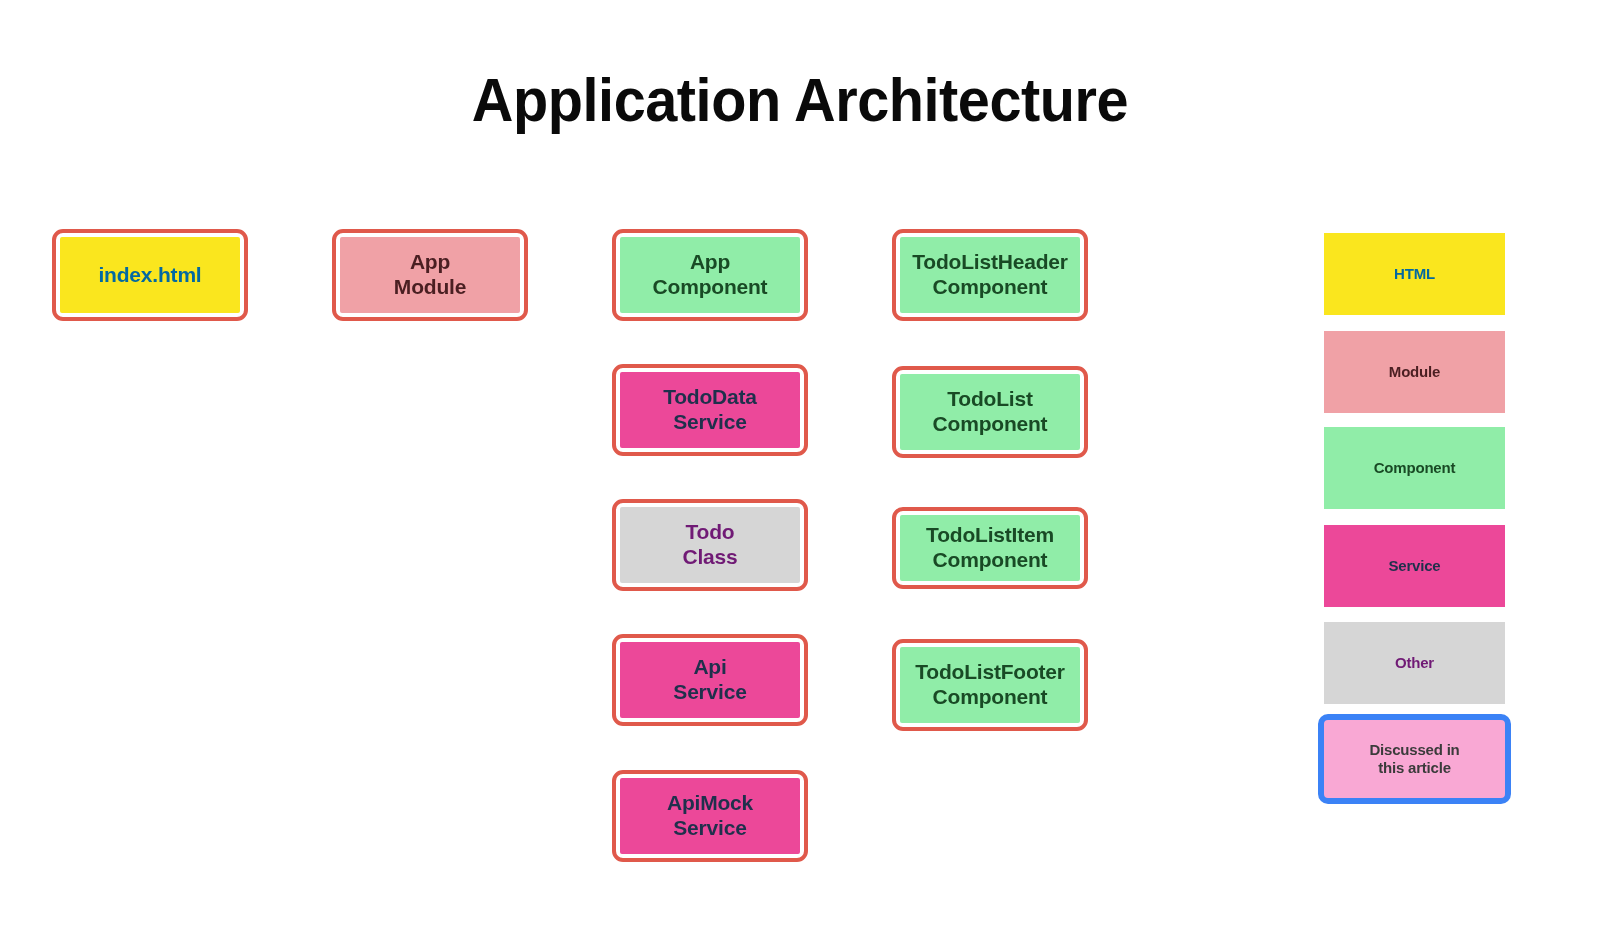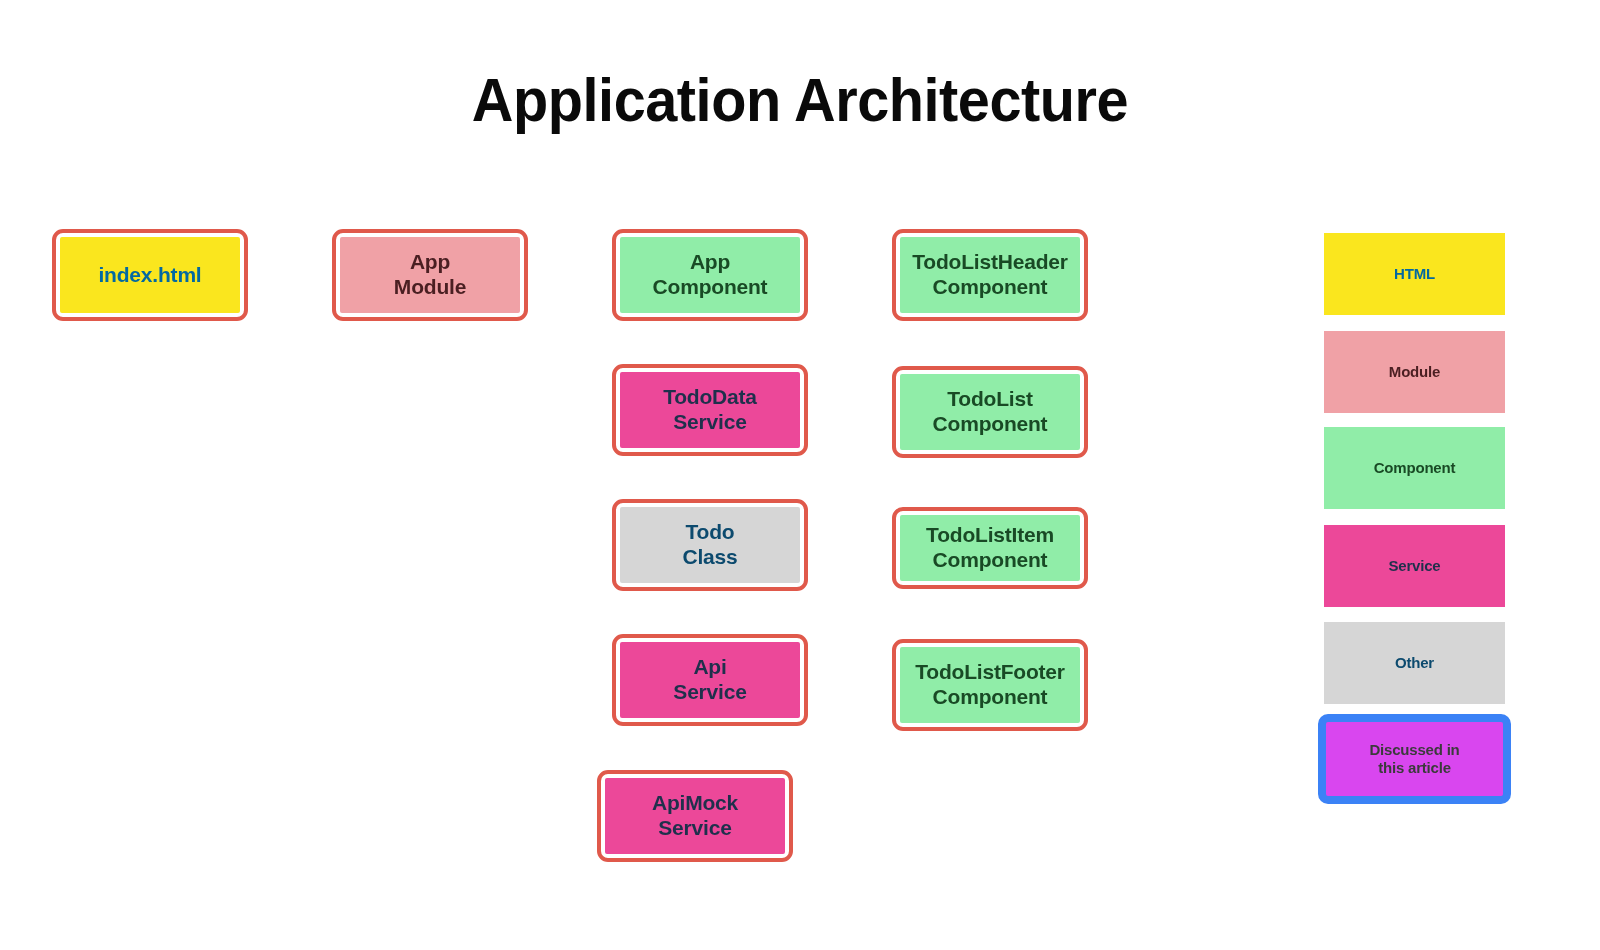--- a/index.html
+++ b/index.html
@@ -63,40 +63,40 @@
     line-height: 1.18;
     letter-spacing: -0.2px;
     white-space: pre-line;
   }
 
   
   .fill-html      { background: #fae61e; color: #0369a1; }
   .fill-module    { background: #f0a1a6; color: #4a1f22; }
   .fill-component { background: #90eda8; color: #194a25; }
   .fill-service   { background: #ec4899; color: #1f304c; }
-  .fill-other     { background: #d6d6d6; color: #0c4a6e; }
+  .fill-other     { background: #d6d6d6; color: #701a75; }
 
   
   .legend-swatch {
     position: absolute;
     box-sizing: border-box;
     display: flex;
     align-items: center;
     justify-content: center;
     text-align: center;
     font-size: 15px;
     font-weight: bold;
     line-height: 1.18;
     letter-spacing: -0.2px;
     white-space: pre-line;
   }
   .legend-outlined {
-    border: 8px solid #3b82f6;
+    border: 6px solid #3b82f6;
     border-radius: 10px;
-    background: #d946ef;
+    background: #f9a8d4;
     color: #3b3b3b;
   }
 </style>
 </head>
 <body>
 
 <div id="canvas">
 
   <div id="page-title">Application Architecture</div>
 
@@ -122,21 +122,21 @@
   <div class="node" style="left:612px; top:499px; width:196px; height:92px;">
     <div class="node-inner fill-other">Todo
 Class</div>
   </div>
 
   <div class="node" style="left:612px; top:634px; width:196px; height:92px;">
     <div class="node-inner fill-service">Api
 Service</div>
   </div>
 
-  <div class="node" style="left:597px; top:770px; width:196px; height:92px;">
+  <div class="node" style="left:612px; top:770px; width:196px; height:92px;">
     <div class="node-inner fill-service">ApiMock
 Service</div>
   </div>
 
   <div class="node" style="left:892px; top:229px; width:196px; height:92px;">
     <div class="node-inner fill-component">TodoListHeader
 Component</div>
   </div>
 
   <div class="node" style="left:892px; top:366px; width:196px; height:92px;">

